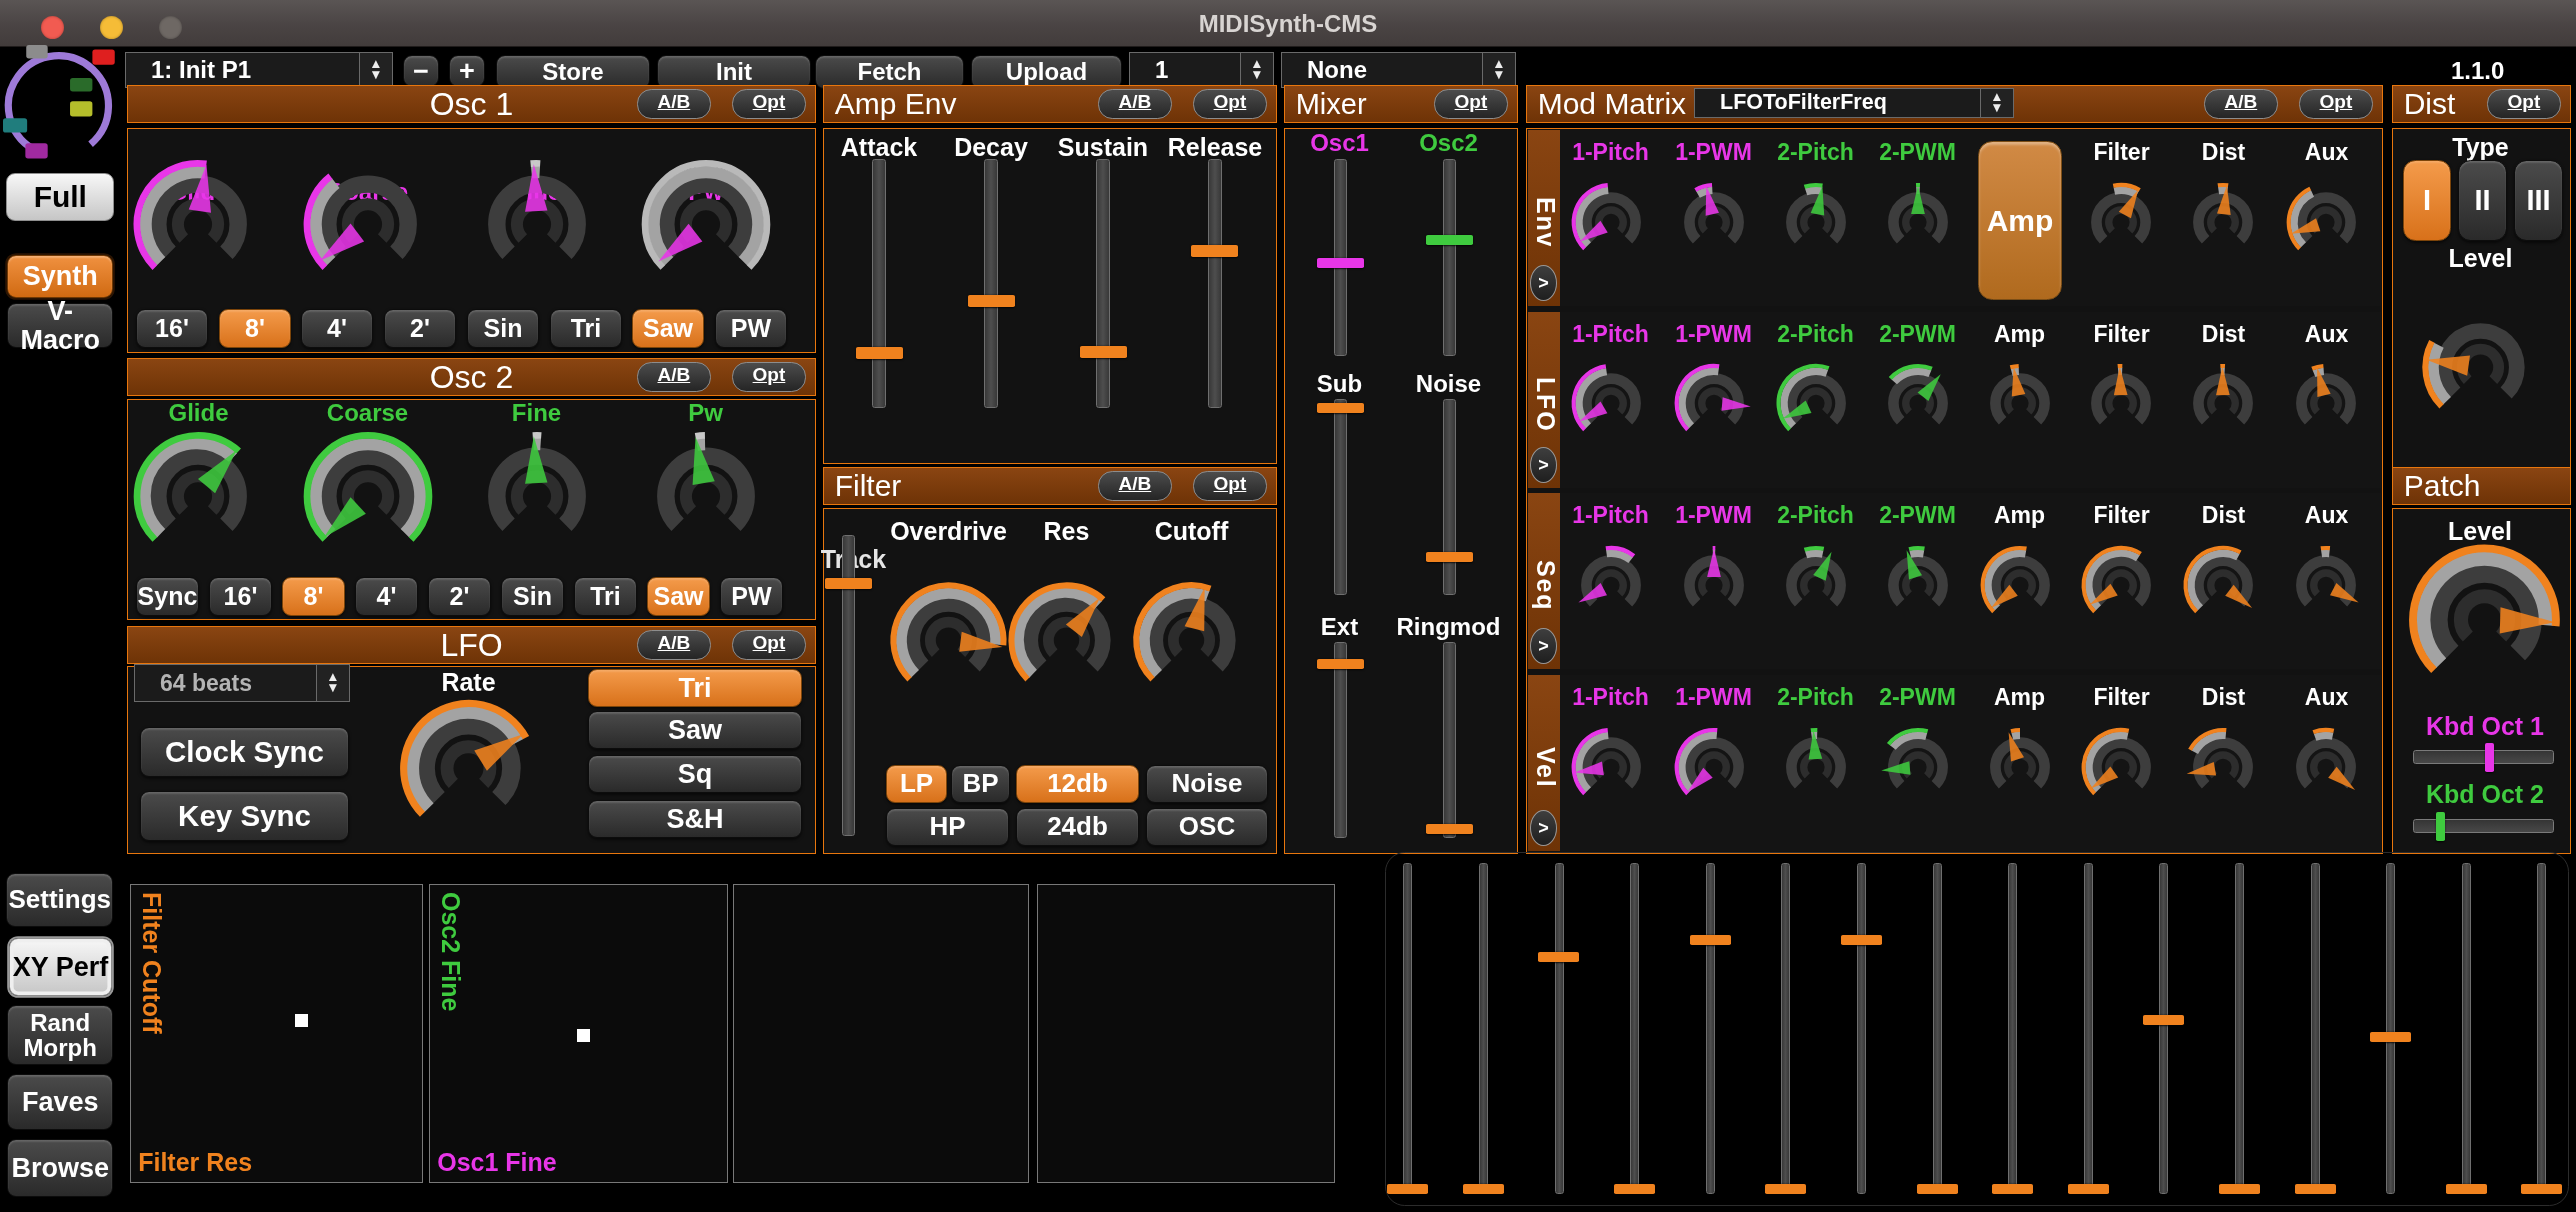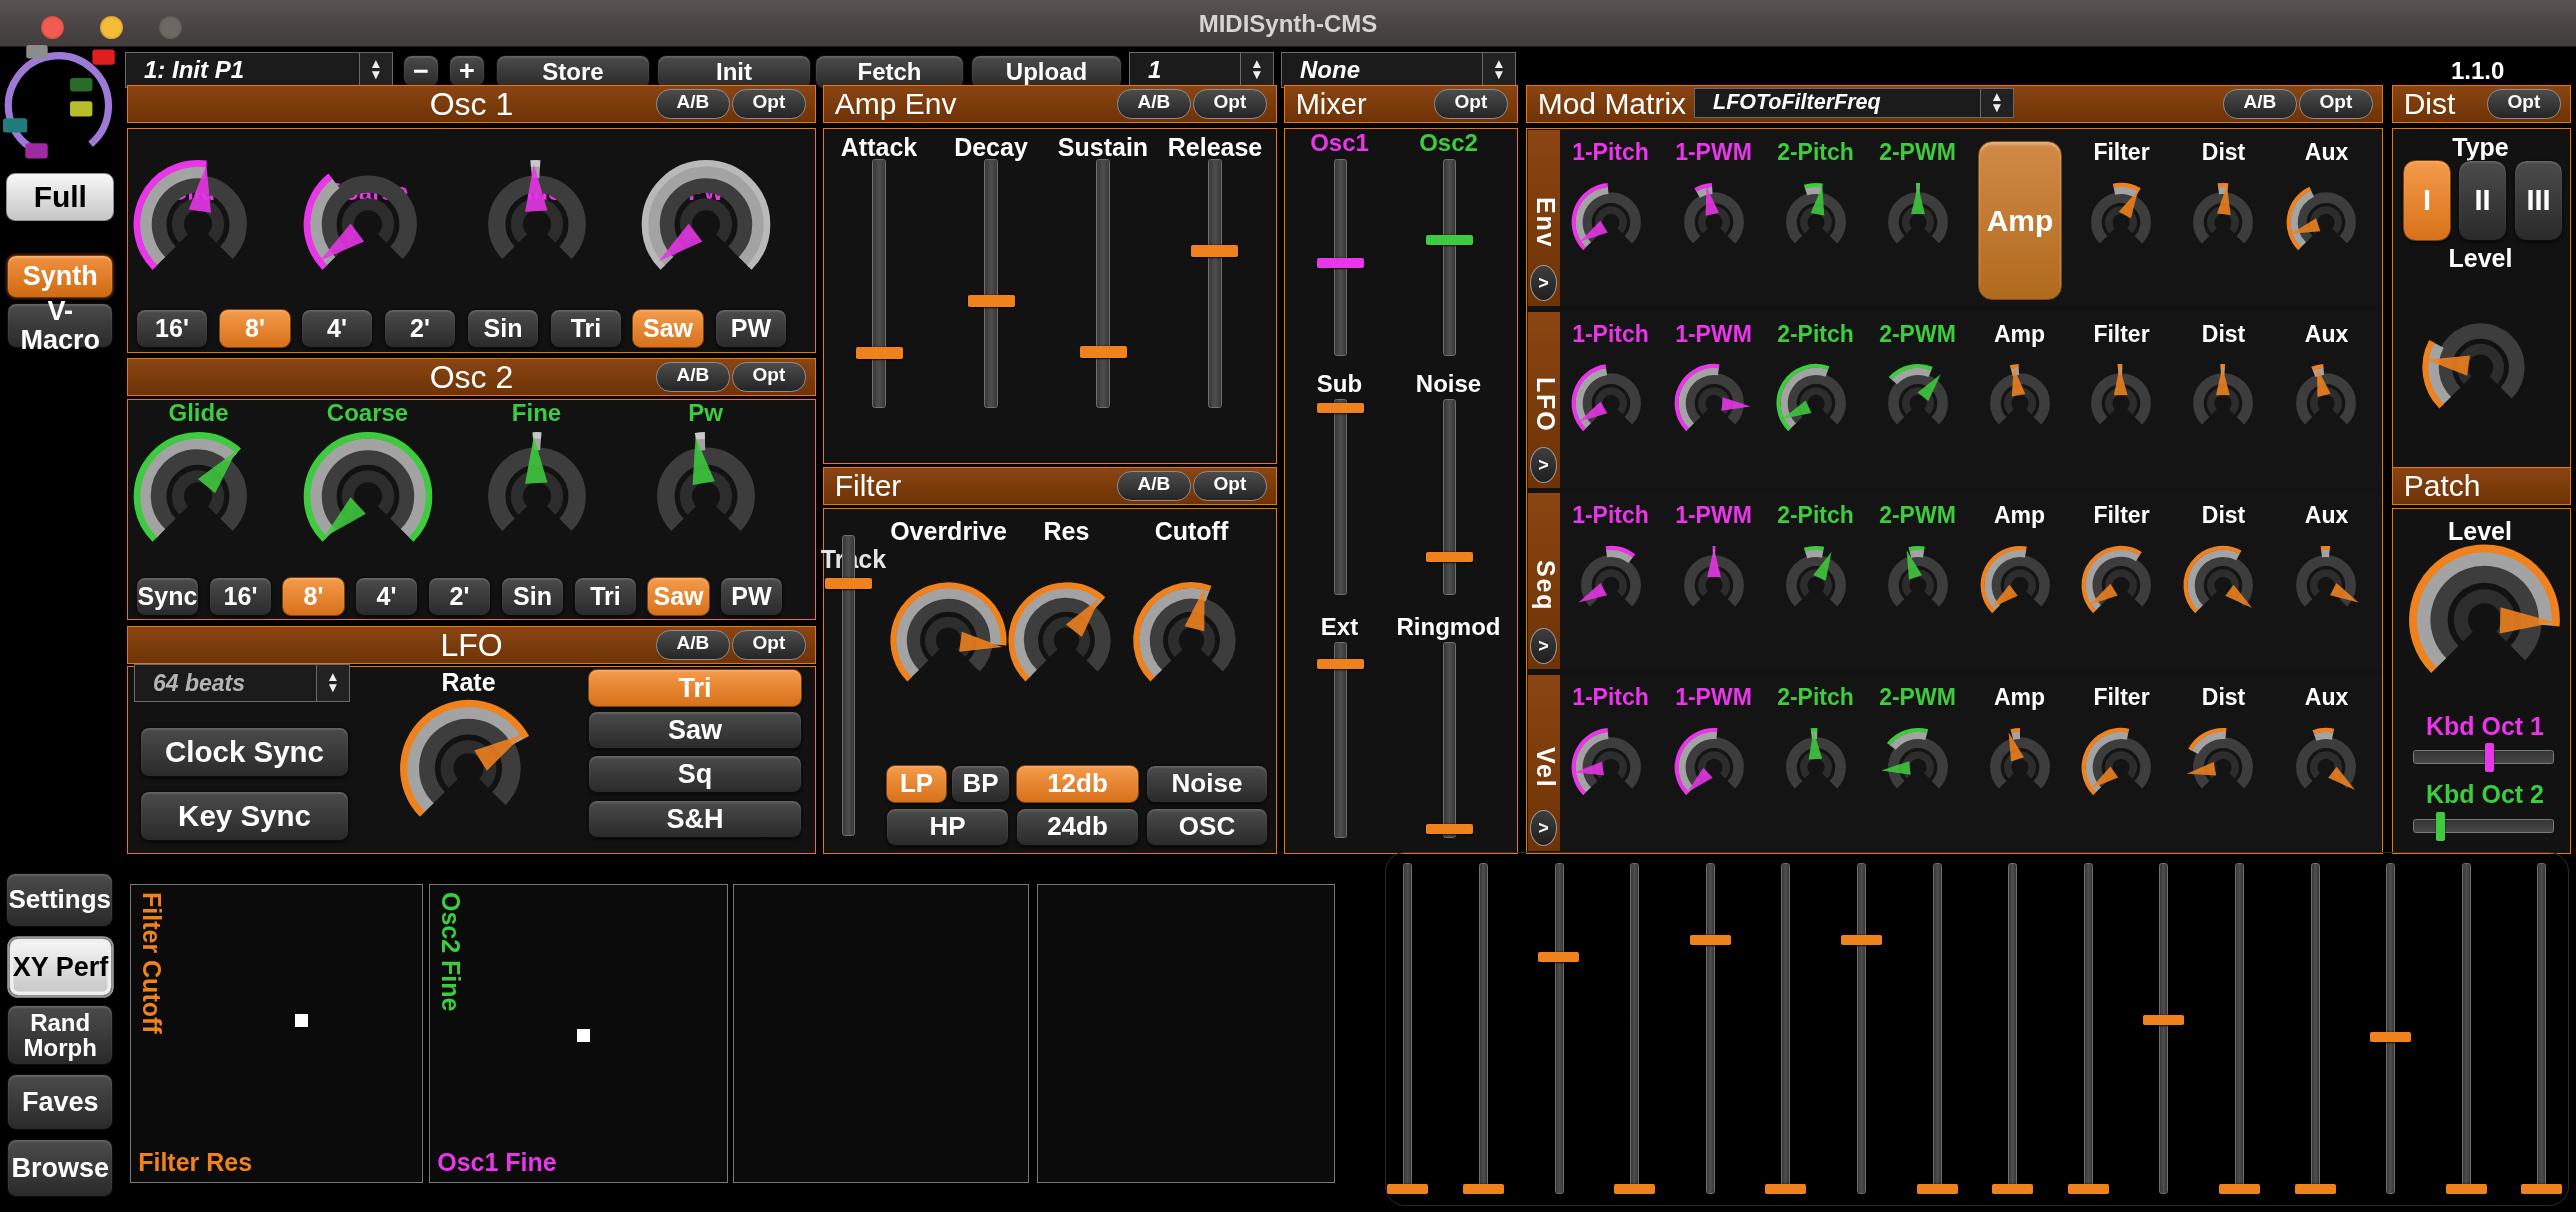--- a/index.html
+++ b/index.html
@@ -7,37 +7,37 @@
        font-family:"Liberation Sans", sans-serif; -webkit-font-smoothing:antialiased;}
   .a{position:absolute;box-sizing:border-box;}
   #titlebar{left:0;top:0;width:2576px;height:47px;
     background:linear-gradient(#5a5554,#4a4444 55%,#423c3b);
     border-bottom:0.9px solid #201c1b;}
   .traffic{border-radius:50%;width:23px;height:23px;top:16px;}
   #win-title{left:0;right:0;top:9.8px;text-align:center;color:#d8d4d2;font-size:24px;font-weight:bold;}
   #toolbar{left:0;top:47px;width:2576px;height:56px;background:#000;}
   #version{color:#fff;font-size:24px;font-weight:bold;text-align:left;}
   .dd{background:#1b1b1b;border:1.8px solid #6a6a6a;display:flex;align-items:stretch;color:#fff;font-weight:bold;}
-  .dd-text{flex:1;display:flex;align-items:center;padding-left:18px;white-space:nowrap;overflow:hidden;font-style:italic;}
+  .dd-text{flex:1;display:flex;align-items:center;padding-left:25px;white-space:nowrap;overflow:hidden;}
   .dd-step{width:32px;border-left:1.8px solid #6a6a6a;display:flex;flex-direction:column;
     align-items:center;justify-content:center;color:#eee;font-size:13.4px;line-height:0.8;background:#222;}
   .sbtn{display:flex;align-items:center;justify-content:center;color:#fff;font-weight:bold;
     background:linear-gradient(#4b4b4b,#2a2a2a);border:0.9px solid #0c0c0c;border-radius:9px;
     box-shadow:inset 0 1.8px 1.8px rgba(255,255,255,.16), 0 1.8px 2.7px rgba(0,0,0,.55);
     white-space:pre-line;text-align:center;line-height:1.05;}
   .sbtn.active{background:linear-gradient(#f49b4b,#d8711a);border-color:#7c4409;}
   .sbtn.light{background:linear-gradient(#f7f7f7,#c6c6c6);color:#000;border-color:#8e8e8e;}
   .sbtn.light.ringed{box-shadow:inset 0 0 0 3.6px #efefef, 0 0 0 1.8px #9a9a9a;}
   .sbtn.orange{background:linear-gradient(#f09140,#d06a12);border:1.8px solid #6f3804;
     box-shadow:inset 0 1.8px 1.8px rgba(255,255,255,.3), 0 0 0 1.8px #2c1503;}
   .panel-header{background:linear-gradient(#8a4512,#6e3306);border:1.8px solid #e8760d;color:#fff;}
   .hdr-title{position:absolute;top:0;bottom:0;display:flex;align-items:center;font-weight:normal;white-space:pre;}
   .hdr-title.center{left:0;right:0;justify-content:center;}
   .hdr-title.left{left:10.7px;}
-  .hdr-btns{position:absolute;right:9px;top:0;bottom:0;display:flex;align-items:center;gap:2px;}
+  .hdr-btns{position:absolute;right:9px;top:0;bottom:0;display:flex;align-items:center;gap:21px;text-decoration:underline;}
   .pill{background:linear-gradient(#4c4c4c,#252525);border:1.8px solid #8d8d8d;border-radius:14.3px;
     color:#fff;font-size:19px;font-weight:bold;height:28px;line-height:24px;padding:0 19.7px;}
   .panel-body{background:#121212;border:1.8px solid #e8760d;}
   .klabel{font-weight:bold;text-align:center;white-space:nowrap;}
   .vtrack{background:linear-gradient(90deg,#383838,#4e4e4e,#383838);border:0.9px solid #6f6f6f;border-radius:2.7px;}
   .vhandle{border-radius:1.8px;box-shadow:0 0.9px 1.8px rgba(0,0,0,.8);}
   .mm-row{background:#141414;}
   .mm-tab{background:linear-gradient(#8a4512,#6e3306);color:#fff;display:flex;justify-content:center;
     writing-mode:vertical-rl;font-weight:bold;font-size:25px;letter-spacing:1.8px;padding-top:9px;}
   .mm-expand{background:linear-gradient(#3e3e3e,#1f1f1f);border:1.8px solid #989898;border-radius:50%;

